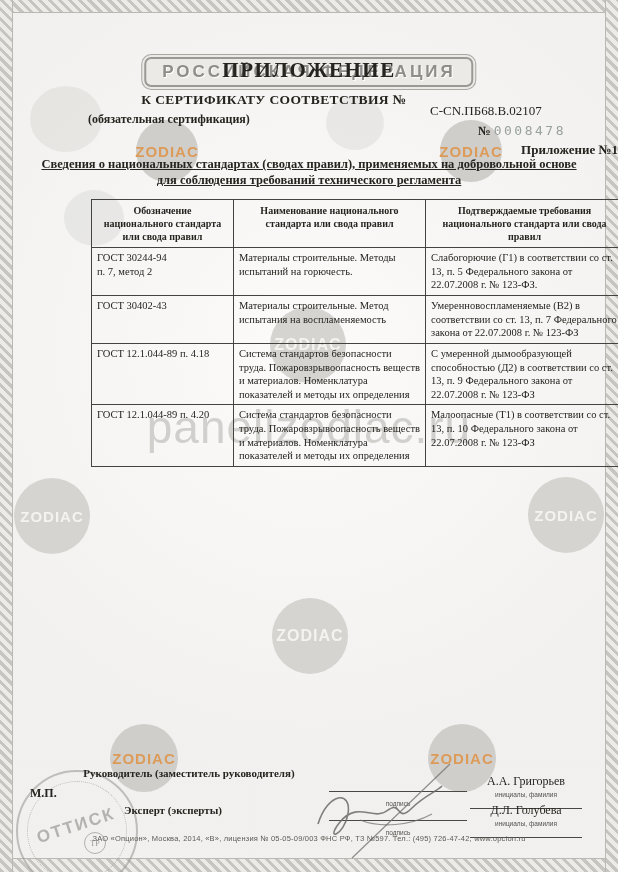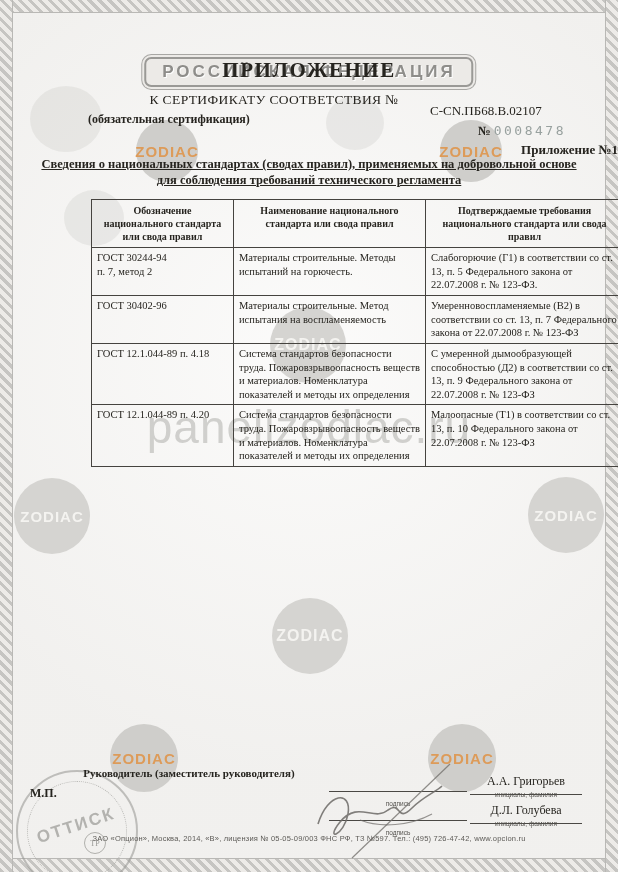--- a/index.html
+++ b/index.html
@@ -30,21 +30,21 @@
     font-size:17px; letter-spacing:3px; color:#8e8d8a;
     text-shadow:1px 1px 0 rgba(255,255,255,0.9);
     white-space:nowrap;
     margin-top:48px;
   }
 
   .title { position:absolute; top:58px; left:0; width:100%; text-align:center;
     font-size:21px; font-weight:bold; letter-spacing:1.5px; }
 
   .cert-line { position:absolute; top:92px; left:88px; width:372px; text-align:center;
-    font-size:13.5px; font-weight:normal; letter-spacing:0.4px; }
+    font-size:13.5px; font-weight:bold; letter-spacing:0.4px; }
   .cert-number { position:absolute; top:94px; left:430px; font-size:13px;margin-top:9px; }
   .cert-type { position:absolute; top:112px; left:88px; width:372px; 
     font-size:12px; font-weight:bold; }
   .form-number { position:absolute; top:123px; left:478px; font-size:12.5px; font-weight:bold; }
   .form-number .digits { font-family:"DejaVu Sans Mono", monospace; font-weight:normal;
     color:#98a19f; letter-spacing:2.5px; font-size:13px; }
 
   .appendix-label { position:absolute; top:142px; left:0; width:100%; text-align:right;
     font-size:13px; font-weight:bold; }
   .appendix-desc { position:absolute; top:157px; left:39px; width:540px; text-align:center;
@@ -86,21 +86,21 @@
     font-size:11px; font-weight:bold; line-height:1.25; }
   .role-expert { position:absolute; left:58px; top:804px; width:230px; text-align:center;
     font-size:11px; font-weight:bold; }
 
   .sig-line { position:absolute; width:138px; border-top:1px solid #4a4844;
     text-align:center; }
   .sig-caption { font-family:"Liberation Sans", sans-serif; font-size:6.5px; color:#55534f; }
   .sig1 { left:329px; top:791px; } .sig2 { left:329px; top:820px; }
 
   .name-block { position:absolute; width:112px; text-align:center; font-size:12px;
-    border-bottom:1px solid #4a4844; padding-bottom:5px; }
+    border-bottom:1px solid #4a4844; padding-bottom:19px; }
   .name1 { left:470px; top:774px; } .name2 { left:470px; top:803px; }
   .name-caption { position:absolute; width:112px; text-align:center;
     font-family:"Liberation Sans", sans-serif; font-size:6.5px; color:#55534f; }
   .ncap1 { left:470px; top:791px; } .ncap2 { left:470px; top:820px; }
 
   .autograph { position:absolute; left:300px; top:762px; }
 
   .footer { position:absolute; top:834px; left:0; width:100%; text-align:center;
     font-family:"Liberation Sans", sans-serif; font-size:7.5px; color:#5c5a56;
     letter-spacing:0.2px; }
@@ -156,21 +156,21 @@
       </tr>
     </thead>
     <tbody>
       <tr style="height:42px;">
         <td class="c1">ГОСТ 30244-94
 п. 7, метод 2</td>
         <td>Материалы строительные. Методы испытаний на горючесть.</td>
         <td>Слабогорючие (Г1) в соответствии со ст. 13, п. 5 Федерального закона от 22.07.2008 г. № 123-ФЗ.</td>
       </tr>
       <tr style="height:48px;">
-        <td class="c1">ГОСТ 30402-96</td>
+        <td class="c1">ГОСТ 30402-43</td>
         <td>Материалы строительные. Метод испытания на воспламеняемость</td>
         <td>Умеренновоспламеняемые (В2) в соответствии со ст. 13, п. 7 Федерального закона от 22.07.2008 г. № 123-ФЗ</td>
       </tr>
       <tr style="height:54px;">
         <td class="c1">ГОСТ 12.1.044-89 п. 4.18</td>
         <td>Система стандартов безопасности труда. Пожаровзрывоопасность веществ и материалов. Номенклатура показателей и методы их определения</td>
         <td>С умеренной дымообразующей способностью (Д2) в соответствии со ст. 13, п. 9 Федерального закона от 22.07.2008 г. № 123-ФЗ</td>
       </tr>
       <tr style="height:50px;">
         <td class="c1">ГОСТ 12.1.044-89 п. 4.20</td>
@@ -183,20 +183,21 @@
   <div class="stamp">
     <div class="inner"></div>
     <div class="word">ОТТИСК</div>
     <div class="tr">ТР</div>
   </div>
   <div class="mp-label">М.П.</div>
 
   <div class="role-head">
     <div>Руководитель (заместитель руководителя)</div>
   </div>
+  <div class="role-expert">Эксперт (эксперты)</div>
 
   <div class="sig-line sig1">
     <span class="sig-caption">подпись</span>
   </div>
   <div class="sig-line sig2">
     <span class="sig-caption">подпись</span>
   </div>
 
   <div class="name-block name1">А.А. Григорьев</div>
   <div class="name-caption ncap1">инициалы, фамилия</div>

